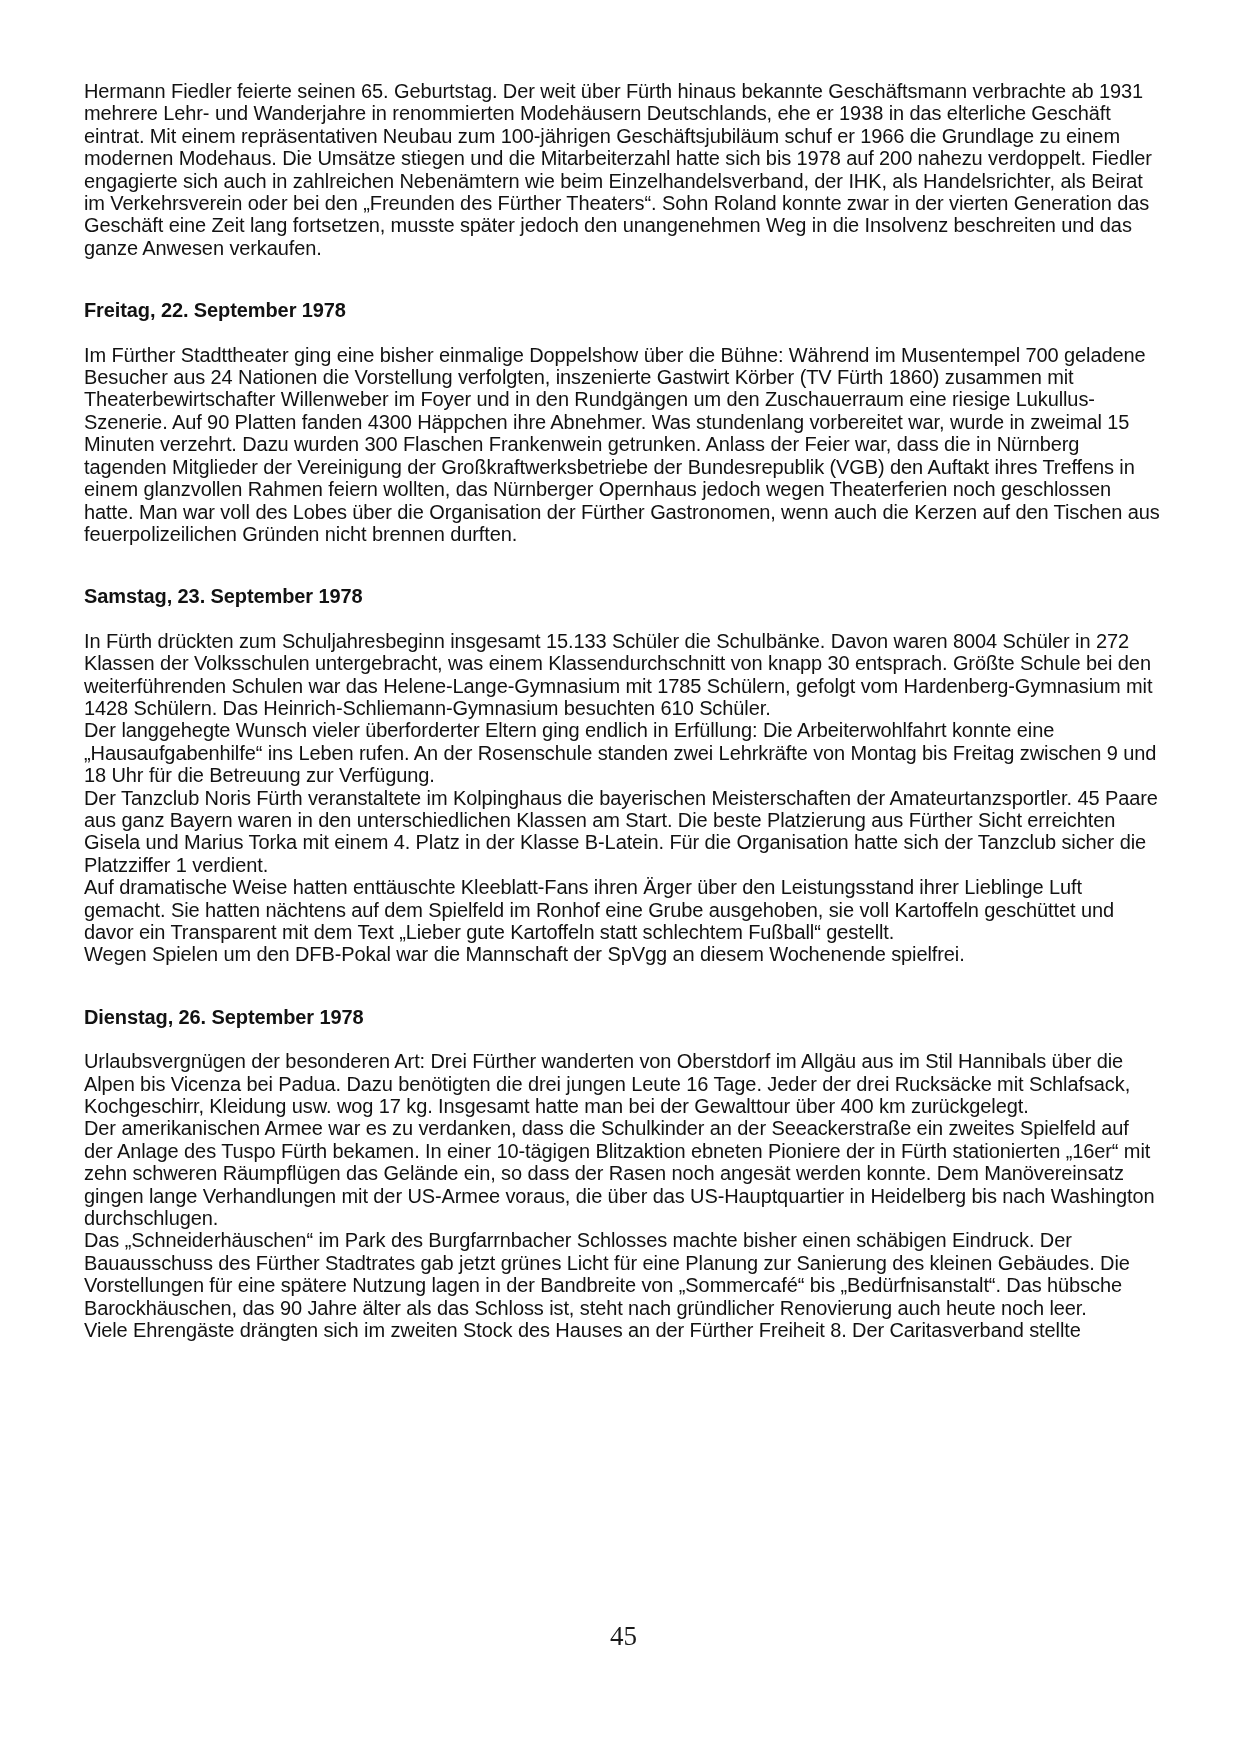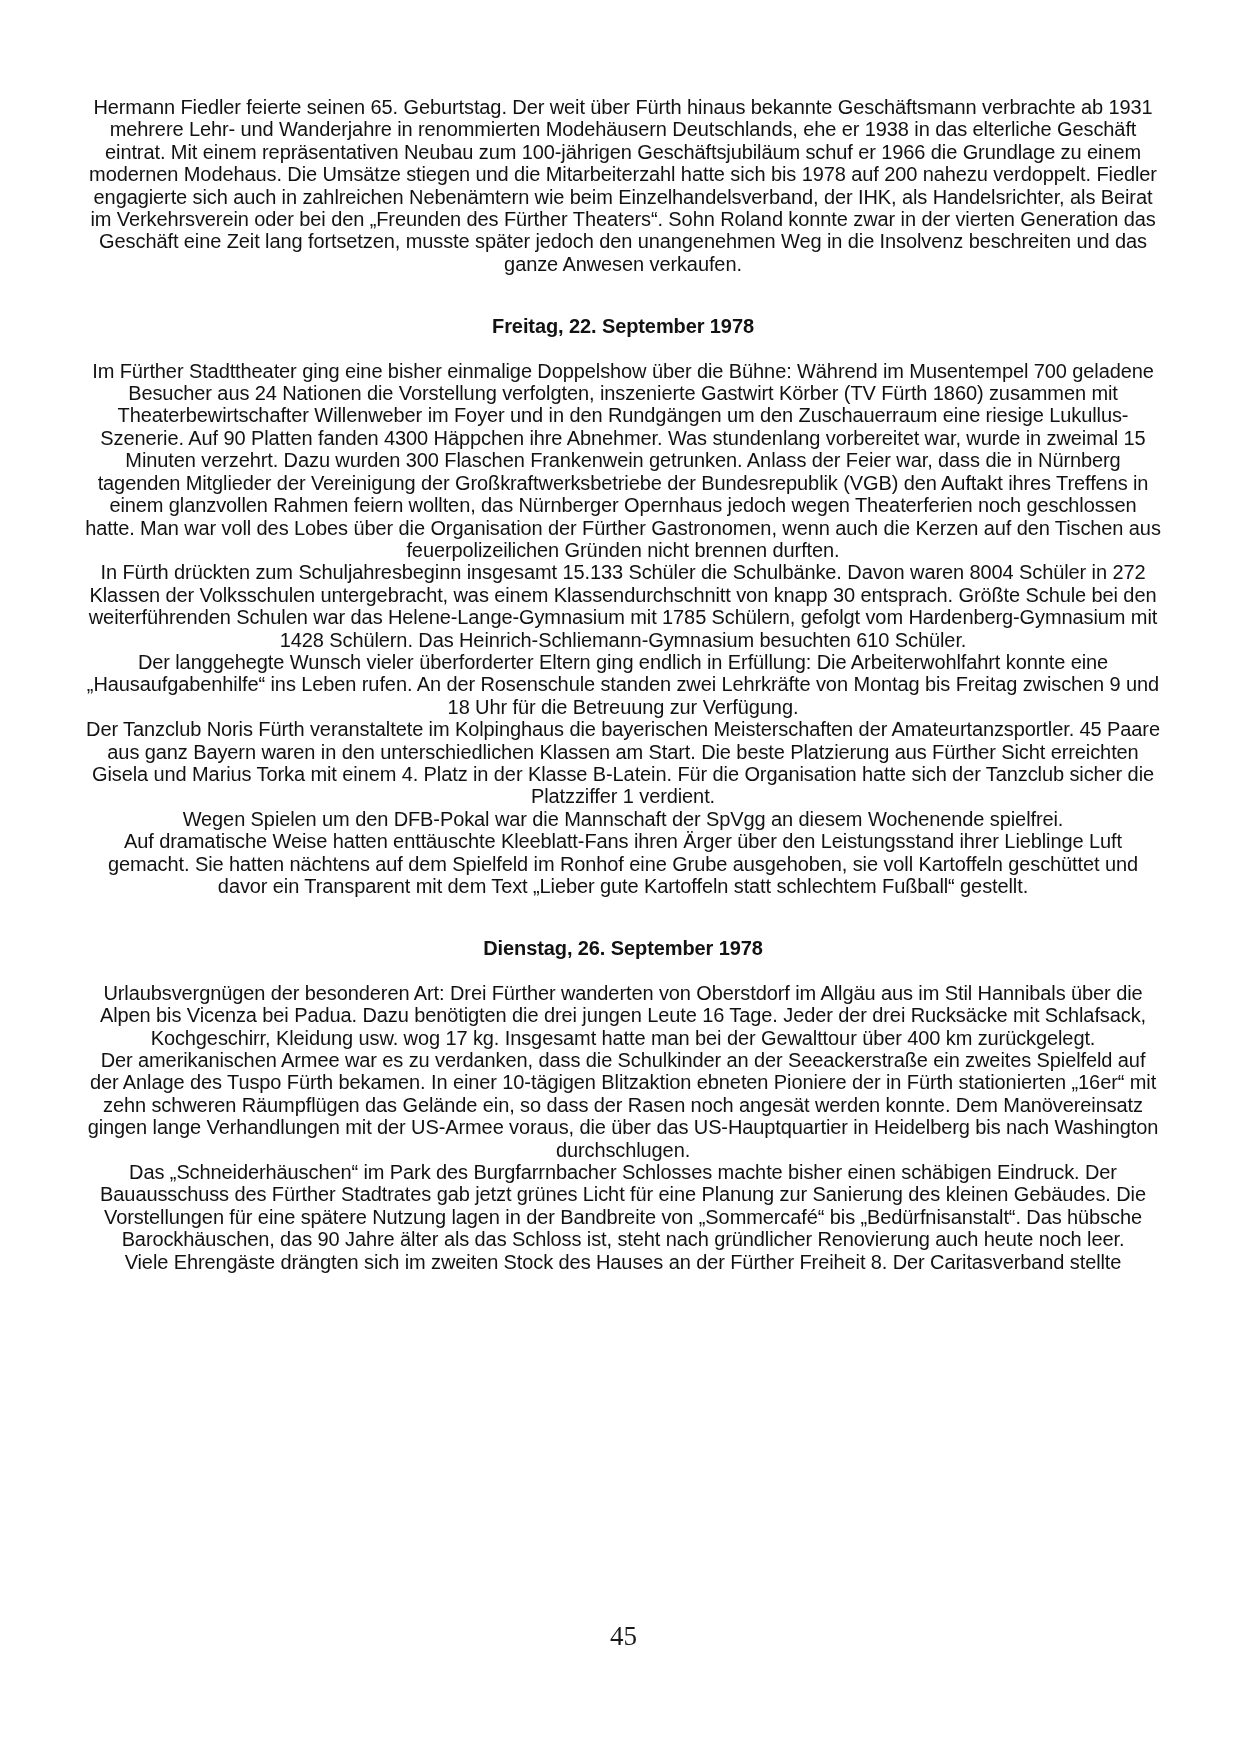--- a/index.html
+++ b/index.html
@@ -12,26 +12,26 @@
     width: 1239px;
     height: 1753px;
     background: #ffffff;
     overflow: hidden;
     color: #121212;
     font-family: "Liberation Sans", "DejaVu Sans", sans-serif;
   }
   .content {
     position: absolute;
     left: 84px;
-    top: 96px;
+    top: 80px;
     width: 1078px;
     font-size: 20px;
     line-height: 22.4px;
     letter-spacing: -0.1px;
-    text-align: center;
+    text-align: left;
   }
   .content section {
     margin: 0;
     padding: 0;
   }
   .content p {
     margin: 0;
     padding: 0;
   }
   .content h2 {
@@ -63,27 +63,28 @@
 <div class="page">
   <div class="content" id="doc-content">
       <section>
         <p>Hermann Fiedler feierte seinen 65. Geburtstag. Der weit über Fürth hinaus bekannte Geschäftsmann verbrachte ab 1931 mehrere Lehr- und Wanderjahre in renommierten Modehäusern Deutschlands, ehe er 1938 in das elterliche Geschäft eintrat. Mit einem repräsentativen Neubau zum 100-jährigen Geschäftsjubiläum schuf er 1966 die Grundlage zu einem modernen Modehaus. Die Umsätze stiegen und die Mitarbeiterzahl hatte sich bis 1978 auf 200 nahezu verdoppelt. Fiedler engagierte sich auch in zahlreichen Nebenämtern wie beim Einzelhandelsverband, der IHK, als Handelsrichter, als Beirat im Verkehrsverein oder bei den „Freunden des Fürther Theaters“. Sohn Roland konnte zwar in der vierten Generation das Geschäft eine Zeit lang fortsetzen, musste später jedoch den unangenehmen Weg in die Insolvenz beschreiten und das ganze Anwesen verkaufen.</p>
       </section>
       <section>
         <h2>Freitag, 22. September 1978</h2>
         <p>Im Fürther Stadttheater ging eine bisher einmalige Doppelshow über die Bühne: Während im Musentempel 700 geladene Besucher aus 24 Nationen die Vorstellung verfolgten, inszenierte Gastwirt Körber (TV Fürth 1860) zusammen mit Theaterbewirtschafter Willenweber im Foyer und in den Rundgängen um den Zuschauerraum eine riesige Lukullus-Szenerie. Auf 90 Platten fanden 4300 Häppchen ihre Abnehmer. Was stundenlang vorbereitet war, wurde in zweimal 15 Minuten verzehrt. Dazu wurden 300 Flaschen Frankenwein getrunken. Anlass der Feier war, dass die in Nürnberg tagenden Mitglieder der Vereinigung der Großkraftwerksbetriebe der Bundesrepublik (VGB) den Auftakt ihres Treffens in einem glanzvollen Rahmen feiern wollten, das Nürnberger Opernhaus jedoch wegen Theaterferien noch geschlossen hatte. Man war voll des Lobes über die Organisation der Fürther Gastronomen, wenn auch die Kerzen auf den Tischen aus feuerpolizeilichen Gründen nicht brennen durften.</p>
       </section>
       <section>
+        <h2>Samstag, 23. September 1978</h2>
         <p>In Fürth drückten zum Schuljahresbeginn insgesamt 15.133 Schüler die Schulbänke. Davon waren 8004 Schüler in 272 Klassen der Volksschulen untergebracht, was einem Klassendurchschnitt von knapp 30 entsprach. Größte Schule bei den weiterführenden Schulen war das Helene-Lange-Gymnasium mit 1785 Schülern, gefolgt vom Hardenberg-Gymnasium mit 1428 Schülern. Das Heinrich-Schliemann-Gymnasium besuchten 610 Schüler.</p>
         <p>Der langgehegte Wunsch vieler überforderter Eltern ging endlich in Erfüllung: Die Arbeiterwohlfahrt konnte eine „Hausaufgabenhilfe“ ins Leben rufen. An der Rosenschule standen zwei Lehrkräfte von Montag bis Freitag zwischen 9 und 18 Uhr für die Betreuung zur Verfügung.</p>
       </section>
       <section>
         <p>Der Tanzclub Noris Fürth veranstaltete im Kolpinghaus die bayerischen Meisterschaften der Amateurtanzsportler. 45 Paare aus ganz Bayern waren in den unterschiedlichen Klassen am Start. Die beste Platzierung aus Fürther Sicht erreichten Gisela und Marius Torka mit einem 4. Platz in der Klasse B-Latein. Für die Organisation hatte sich der Tanzclub sicher die Platzziffer 1 verdient.</p>
+        <p>Auf dramatische Weise hatten enttäuschte Kleeblatt-Fans ihren Ärger über den Leistungsstand ihrer Lieblinge Luft gemacht. Sie hatten nächtens auf dem Spielfeld im Ronhof eine Grube ausgehoben, sie voll Kartoffeln geschüttet und davor ein Transparent mit dem Text „Lieber gute Kartoffeln statt schlechtem Fußball“ gestellt.</p>
         <p>Wegen Spielen um den DFB-Pokal war die Mannschaft der SpVgg an diesem Wochenende spielfrei.</p>
-        <p>Auf dramatische Weise hatten enttäuschte Kleeblatt-Fans ihren Ärger über den Leistungsstand ihrer Lieblinge Luft gemacht. Sie hatten nächtens auf dem Spielfeld im Ronhof eine Grube ausgehoben, sie voll Kartoffeln geschüttet und davor ein Transparent mit dem Text „Lieber gute Kartoffeln statt schlechtem Fußball“ gestellt.</p>
       </section>
       <section>
         <h2>Dienstag, 26. September 1978</h2>
         <p>Urlaubsvergnügen der besonderen Art: Drei Fürther wanderten von Oberstdorf im Allgäu aus im Stil Hannibals über die Alpen bis Vicenza bei Padua. Dazu benötigten die drei jungen Leute 16 Tage. Jeder der drei Rucksäcke mit Schlafsack, Kochgeschirr, Kleidung usw. wog 17 kg. Insgesamt hatte man bei der Gewalttour über 400 km zurückgelegt.</p>
         <p>Der amerikanischen Armee war es zu verdanken, dass die Schulkinder an der Seeackerstraße ein zweites Spielfeld auf der Anlage des Tuspo Fürth bekamen. In einer 10-tägigen Blitzaktion ebneten Pioniere der in Fürth stationierten „16er“ mit zehn schweren Räumpflügen das Gelände ein, so dass der Rasen noch angesät werden konnte. Dem Manövereinsatz gingen lange Verhandlungen mit der US-Armee voraus, die über das US-Hauptquartier in Heidelberg bis nach Washington durchschlugen.</p>
       </section>
       <section>
         <p>Das „Schneiderhäuschen“ im Park des Burgfarrnbacher Schlosses machte bisher einen schäbigen Eindruck. Der Bauausschuss des Fürther Stadtrates gab jetzt grünes Licht für eine Planung zur Sanierung des kleinen Gebäudes. Die Vorstellungen für eine spätere Nutzung lagen in der Bandbreite von „Sommercafé“ bis „Bedürfnisanstalt“. Das hübsche Barockhäuschen, das 90 Jahre älter als das Schloss ist, steht nach gründlicher Renovierung auch heute noch leer.</p>
         <p>Viele Ehrengäste drängten sich im zweiten Stock des Hauses an der Fürther Freiheit 8. Der Caritasverband stellte</p>
       </section>

